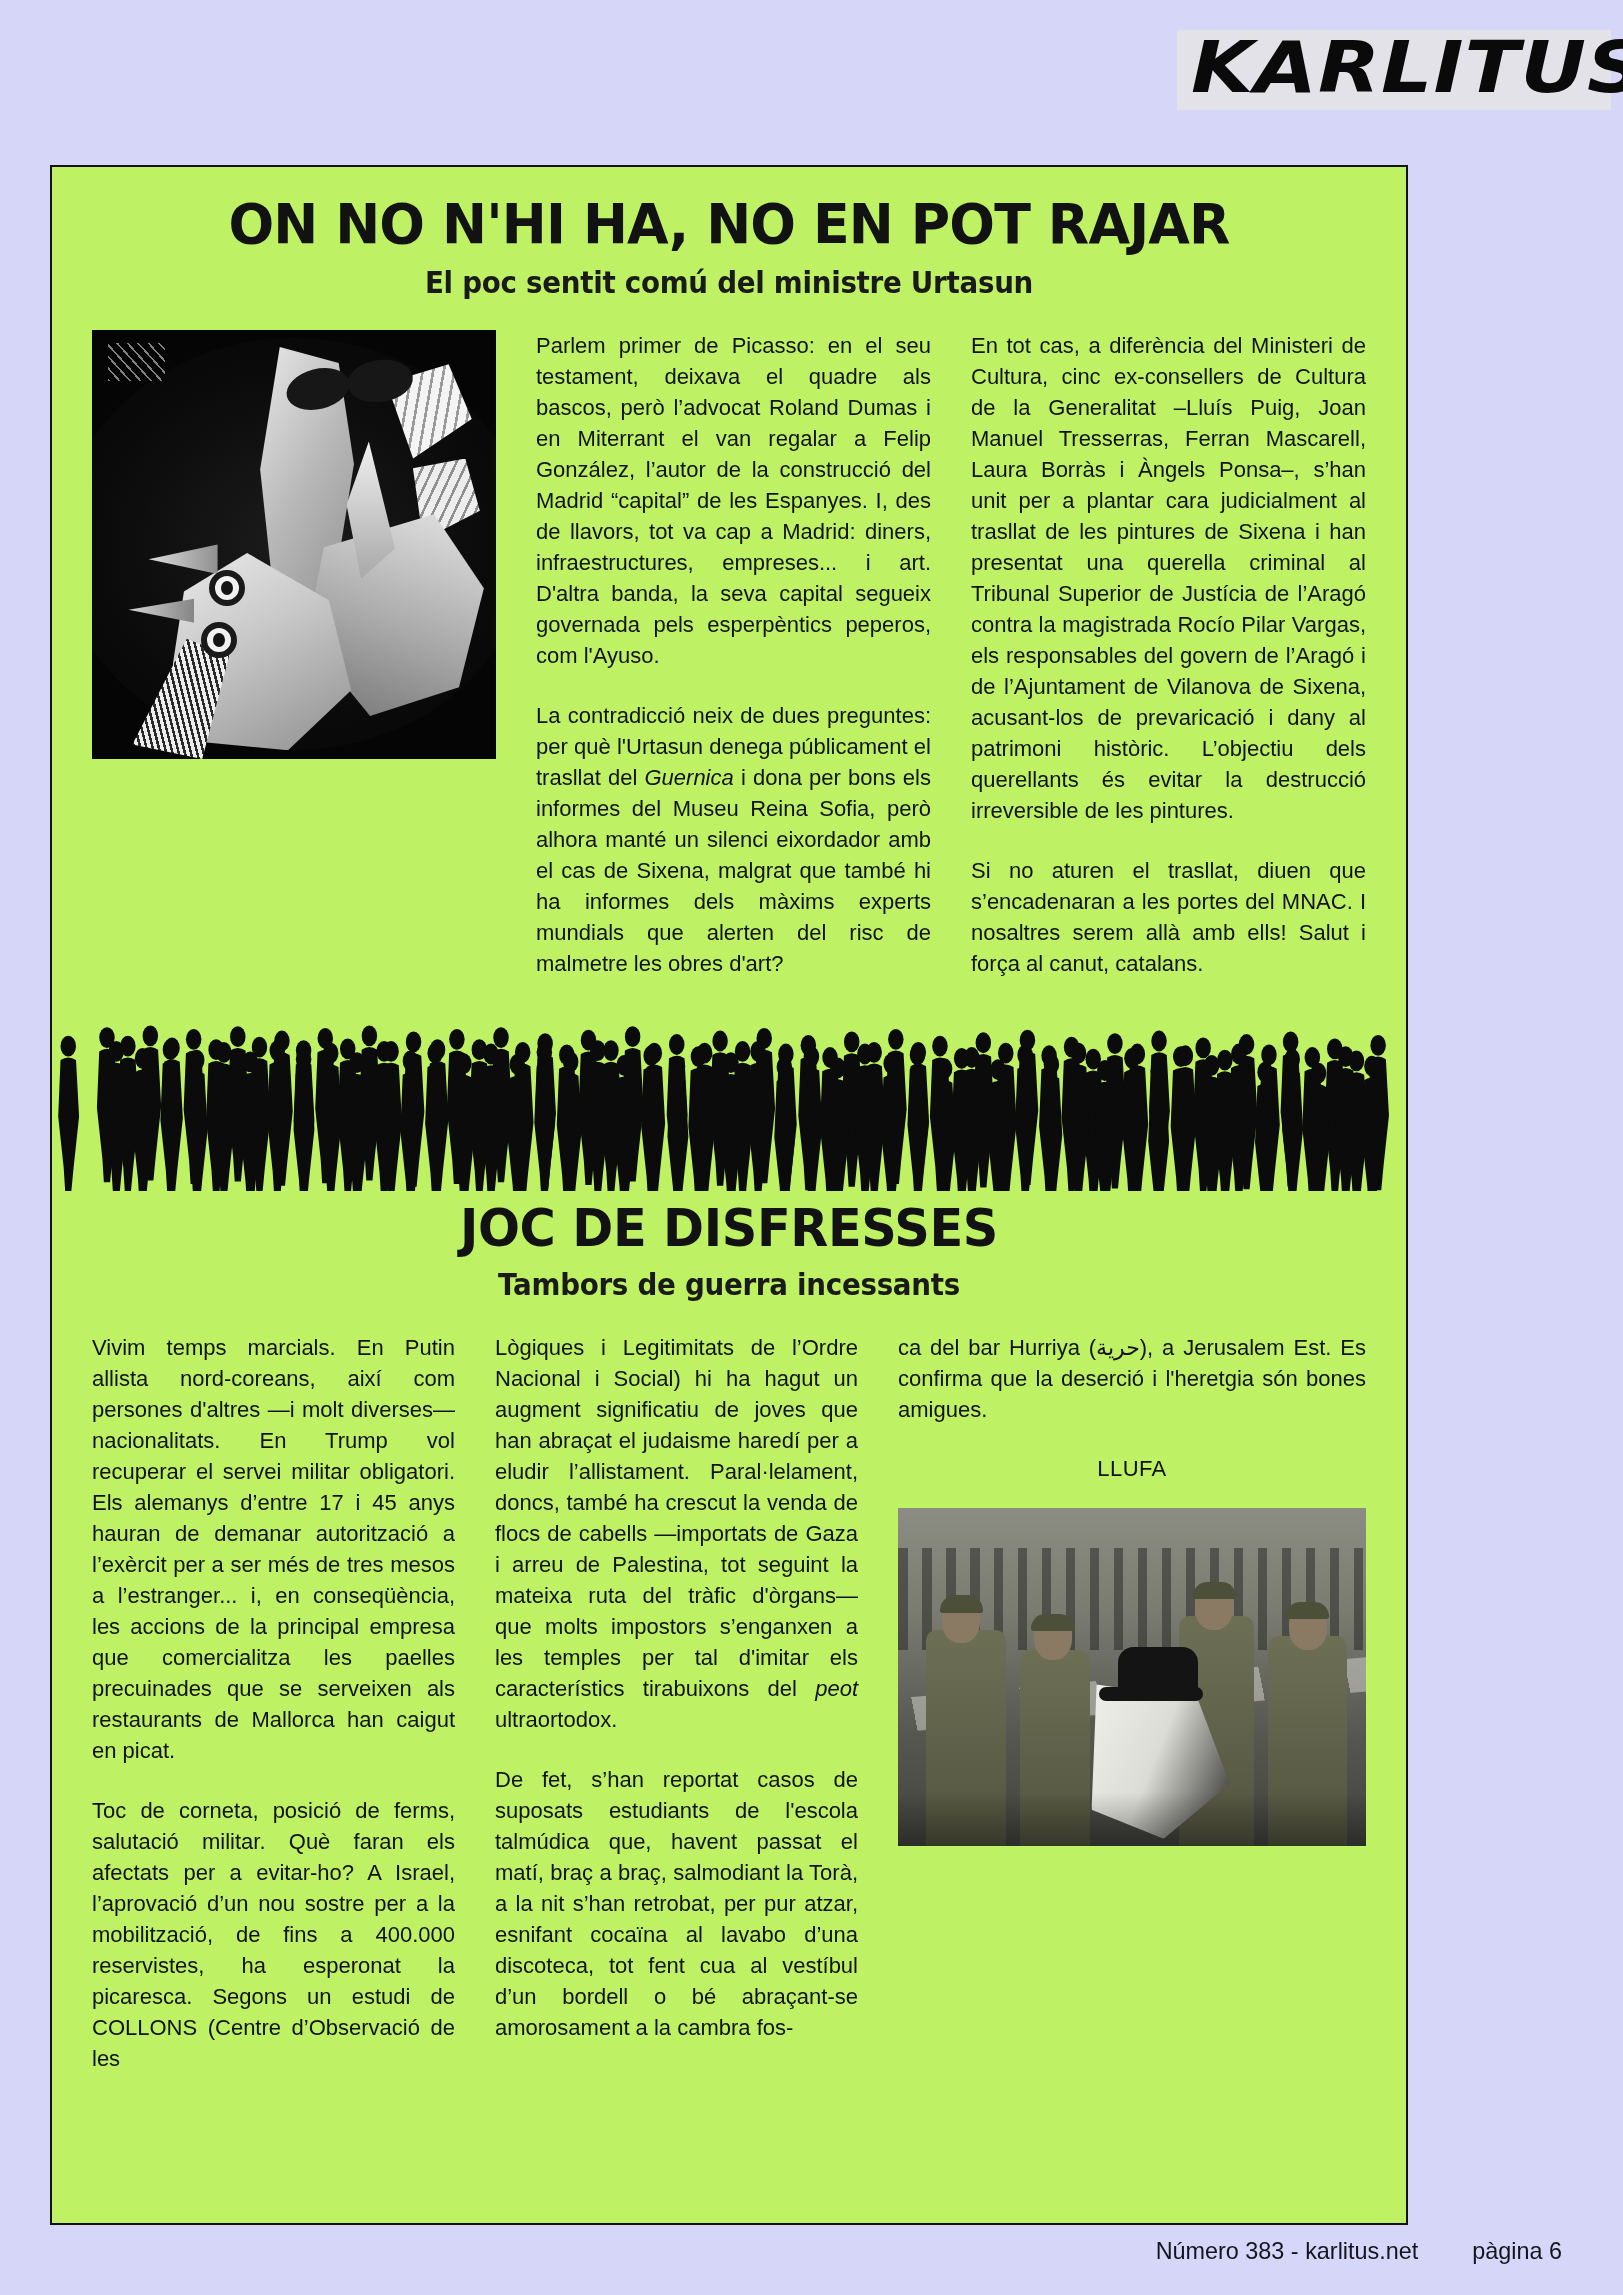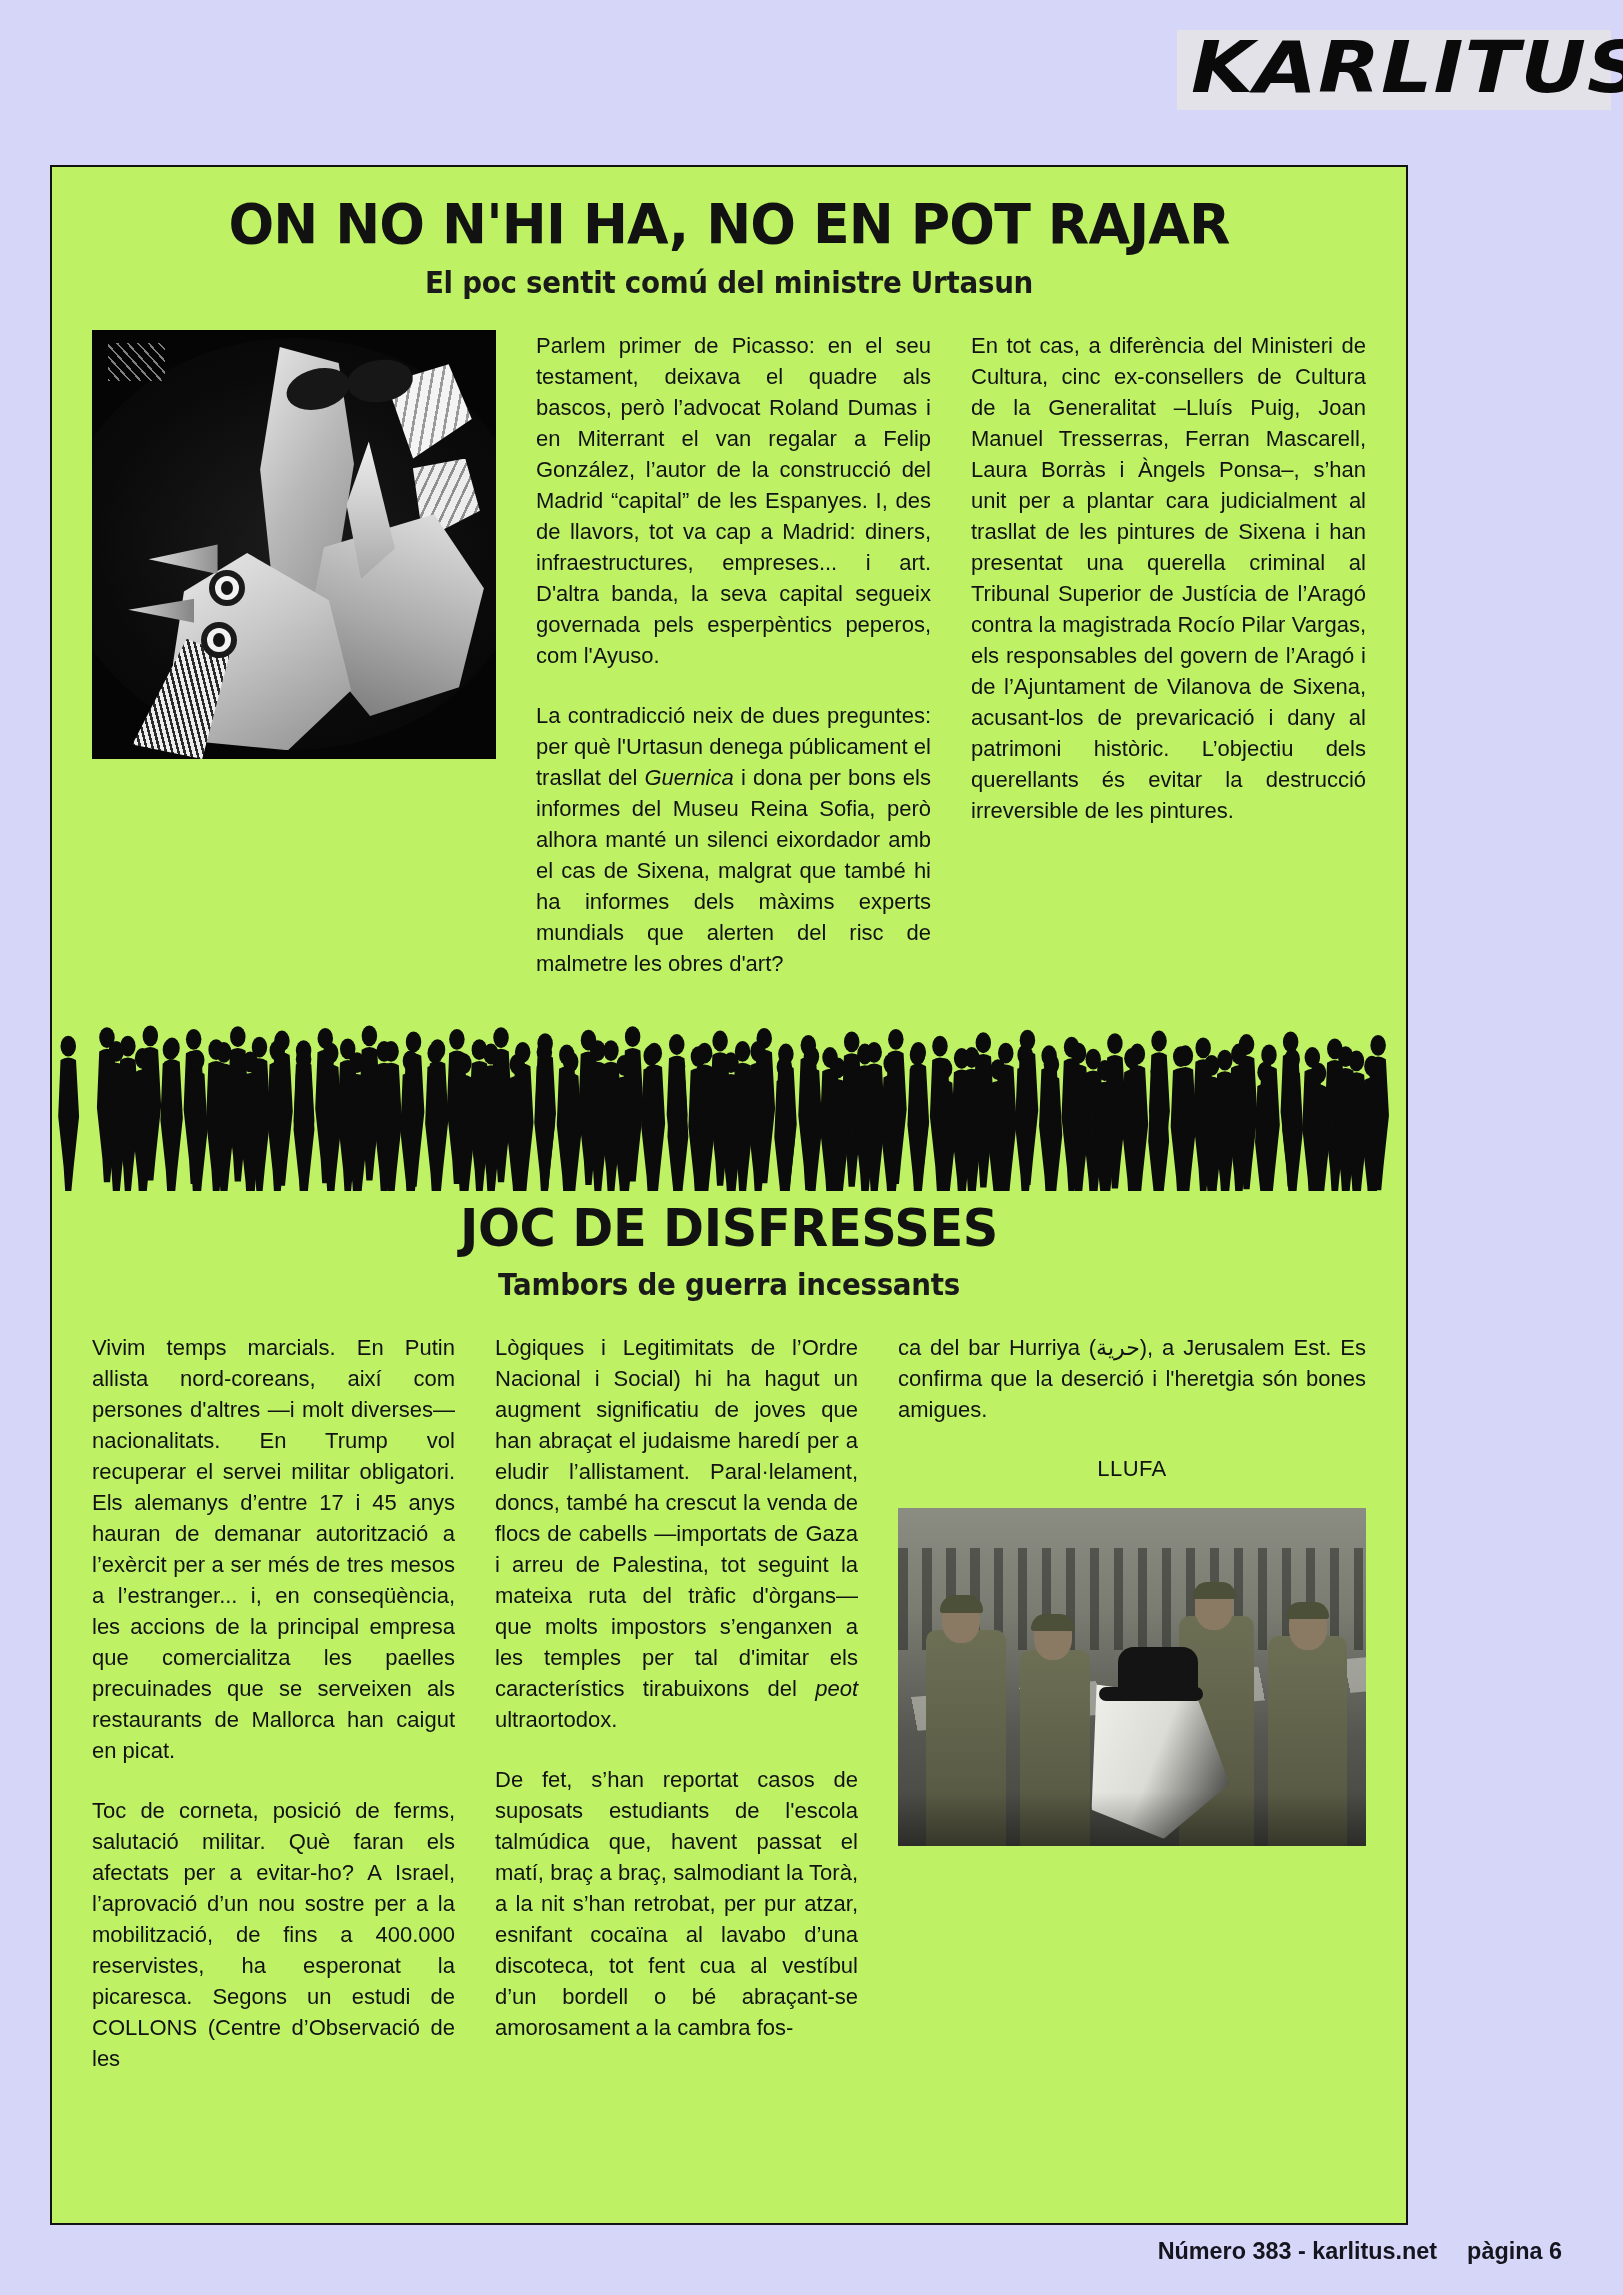--- a/index.html
+++ b/index.html
@@ -324,22 +324,21 @@
     height: 64px;
     font-family: "Liberation Sans", sans-serif;
     font-size: 23.4px;
     color: #15151f;
   }
   .footer-inner {
     position: absolute;
     right: 61px; top: 7px;
     display: flex;
     align-items: baseline;
-    gap: 30px;
-    font-weight: bold;
+    gap: 54px;
   }
 </style>
 </head>
 <body>
 
 <div class="masthead">
   <div class="masthead-logo-box">
     <span class="masthead-logo-text">KARLITUS</span>
   </div>
 </div>
@@ -373,20 +372,21 @@
         </div>
       </div>
 
       <div class="col">
         <p class="body">Parlem primer de Picasso: en el seu testament, deixava el quadre als bascos, però l’advocat Roland Dumas i en Miterrant el van regalar a Felip González, l’autor de la construcció del Madrid “capital” de les Espanyes. I, des de llavors, tot va cap a Madrid: diners, infraestructures, empreses... i art. D'altra banda, la seva capital segueix governada pels esperpèntics peperos, com l'Ayuso.</p>
         <p class="body"><span>La contradicció neix de dues preguntes: per què l'Urtasun denega públicament el trasllat del </span><i>Guernica</i><span> i dona per bons els informes del Museu Reina Sofia, però alhora manté un silenci eixordador amb el cas de Sixena, malgrat que també hi ha informes dels màxims experts mundials que alerten del risc de malmetre les obres d'art?</span></p>
       </div>
 
       <div class="col">
         <p class="body">En tot cas, a diferència del Ministeri de Cultura, cinc ex-consellers de Cultura de la Generalitat –Lluís Puig, Joan Manuel Tresserras, Ferran Mascarell, Laura Borràs i Àngels Ponsa–, s’han unit per a plantar cara judicialment al trasllat de les pintures de Sixena i han presentat una querella criminal al Tribunal Superior de Justícia de l’Aragó contra la magistrada Rocío Pilar Vargas, els responsables del govern de l’Aragó i de l’Ajuntament de Vilanova de Sixena, acusant-los de prevaricació i dany al patrimoni històric. L’objectiu dels querellants és evitar la destrucció irreversible de les pintures.</p>
+        <p class="body">Si no aturen el trasllat, diuen que s’encadenaran a les portes del MNAC. I nosaltres serem allà amb ells! Salut i força al canut, catalans.</p>
       </div>
 
     </div>
   </div>
 
   <div class="crowd-band">
     <svg viewBox="0 0 1749 218" preserveAspectRatio="none" aria-hidden="true">
       <defs>
         <g id="kfig">
           <ellipse cx="11" cy="11" rx="10" ry="12" fill="#0b0b0b"></ellipse>

